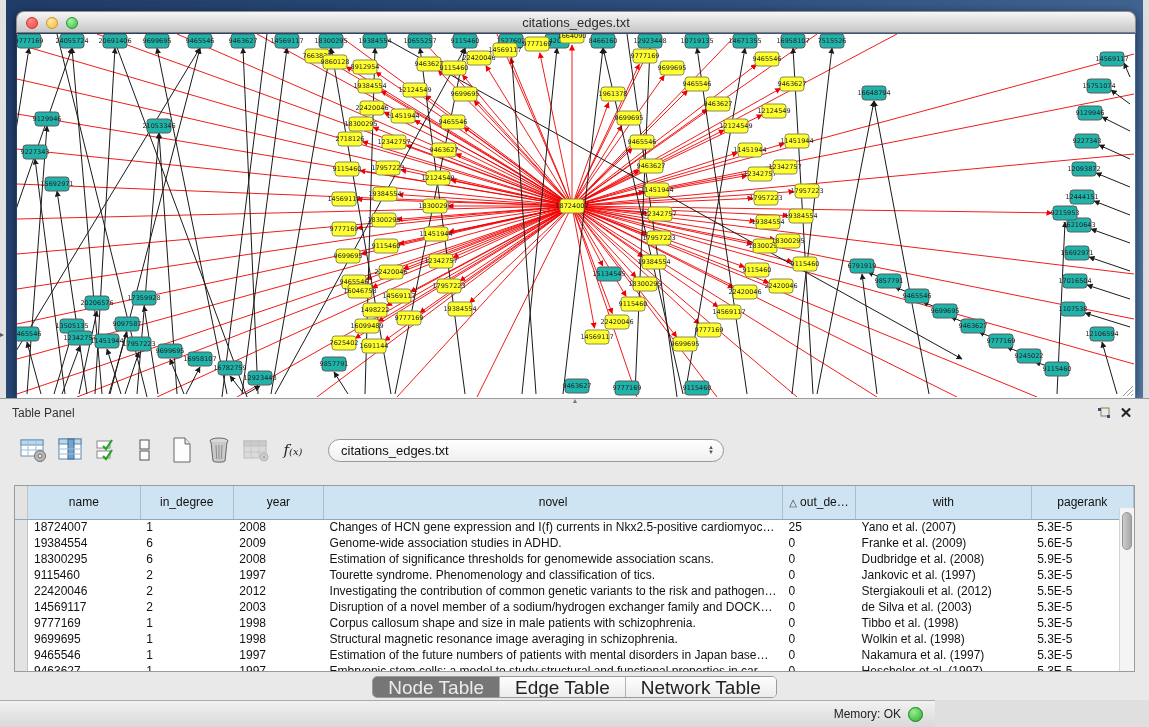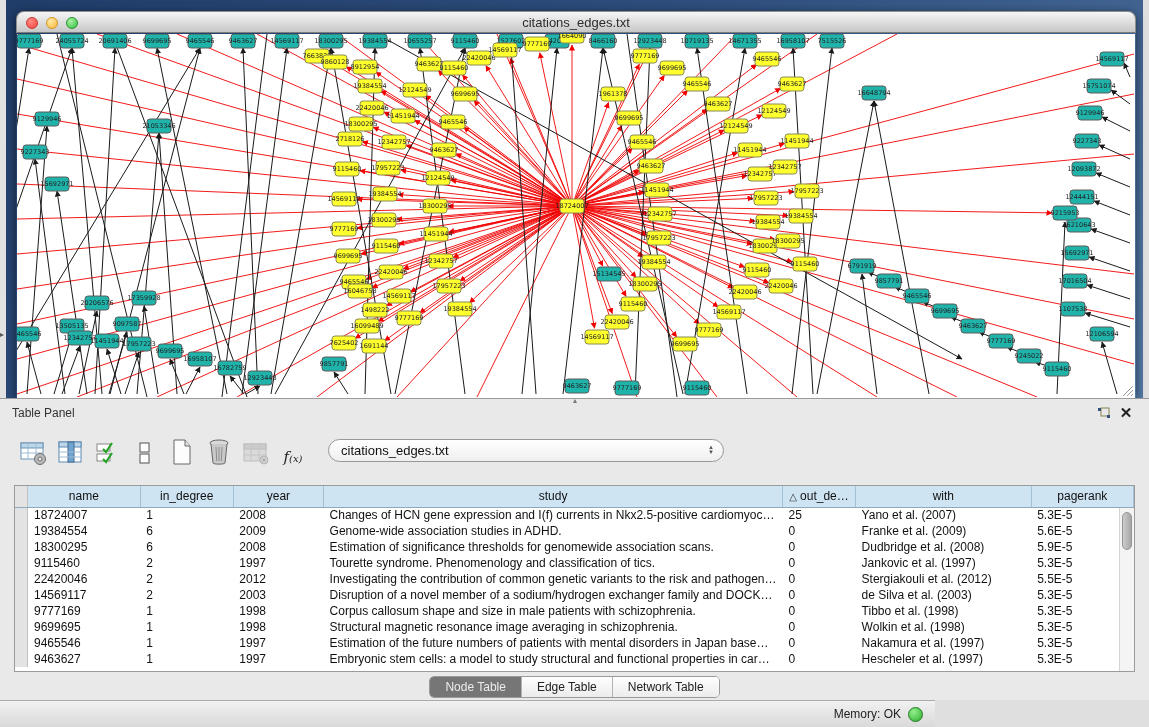--- a/index.html
+++ b/index.html
@@ -29,43 +29,43 @@
   .table-panel { position:absolute; left:0; top:398px; width:1149px; height:302px;
     background:#e9e9e9; border-top:1px solid #9b9b9b; }
   .splitter { position:absolute; left:569px; top:-1px; width:12px; height:5px;
     color:#7a7a7a; font-size:7px; line-height:5px; text-align:center; }
   .panel-header { height:28px; display:flex; align-items:center; padding:12px 12px;
     font-size:12px; color:#333; }
   .panel-header .spacer { flex:1; }
   .ph-btn { width:22px; height:18px; display:flex; align-items:center; justify-content:center; cursor:default; }
   .ph-close { font-size:15px; font-weight:bold; color:#222; }
   .toolbar { height:46px; display:flex; align-items:center; padding-left:18px; }
-  .icon-btn { width:32px; height:32px; display:flex; align-items:flex-end; justify-content:center; margin-right:5px; }
+  .icon-btn { width:32px; height:32px; display:flex; align-items:center; justify-content:center; margin-right:5px; }
   .fx { font-family:"DejaVu Serif",serif; font-style:italic; font-size:15px; color:#222; }
   .fx small { font-size:10px; }
   .table-select { width:396px; height:23px; margin-left:14px;
     background:linear-gradient(#ffffff,#efefef); border:1px solid #989898; border-radius:12px;
     display:flex; align-items:center; justify-content:space-between; padding:0 9px 0 12px; font-size:13px; color:#111; }
   .spin { display:flex; flex-direction:column; line-height:5px; font-size:6px; color:#555; }
 
   .table-wrap { position:absolute; left:14px; right:14px; top:86px; height:187px;
     background:#fff; border:1px solid #9b9b9b; overflow:hidden; }
   table { border-collapse:collapse; table-layout:fixed; font-size:12px; color:#111; }
   th { background:#cfe4f2; border-right:1px solid #a3c0d4; border-bottom:1px solid #8fa9bc;
-    height:21px; font-weight:normal; text-align:center; overflow:hidden; white-space:nowrap; }
+    height:33px; font-weight:normal; text-align:center; overflow:hidden; white-space:nowrap; }
   th.gutter, td.gutter { background:#e3e3e3; border-right:1px solid #c2c2c2; }
   td { height:16px; padding:0 6px; white-space:nowrap; overflow:hidden; text-overflow:ellipsis; }
   .sort-glyph { font-size:10px; margin-right:3px; color:#333; }
   .vscroll { position:absolute; right:0; top:22px; bottom:0; width:15px; background:#f4f4f4; border-left:1px solid #d4d4d4; }
   .vthumb { position:absolute; top:4px; left:2px; width:10px; height:38px;
     background:linear-gradient(90deg,#cdcdcd,#a6a6a6); border:1px solid #949494; border-radius:6px; }
 
   .tabs-row { position:absolute; left:0; right:0; top:277px; height:25px; display:flex; justify-content:center; }
   .tabs { display:flex; border:1px solid #9a9a9a; border-radius:5px; overflow:hidden; height:22px; background:#fff; }
-  .tab { padding:2px 15px; font-size:12px; line-height:17px; border-right:1px solid #b3b3b3;
+  .tab { padding:2px 15px; font-size:19px; line-height:17px; border-right:1px solid #b3b3b3;
     background:linear-gradient(#fefefe,#ececec); color:#222; }
   .tab:last-child { border-right:none;text-align:center; }
   .tab.selected { background:#767676; color:#ececec; }
 
   .status-bar { position:absolute; left:0; top:700px; width:935px; height:27px;
     background:linear-gradient(#f1f1f1,#d9d9d9); border-top:1px solid #ababab;
     display:flex; align-items:center; justify-content:flex-end; padding-right:12px; gap:7px;
     font-size:12px; color:#222; }
   .mem-dot { width:15px; height:15px; border-radius:50%;
     background:radial-gradient(circle at 35% 30%,#93ef8e,#2fae2f); border:1px solid #1e7a1e; }
@@ -959,21 +959,21 @@
           <col style="width: 74px;">
           <col style="width: 178px;">
           <col style="width: 106px;">
         </colgroup>
         <thead>
           <tr>
             <th class="gutter"></th>
             <th>name</th>
             <th>in_degree</th>
             <th>year</th>
-            <th>study</th>
+            <th>novel</th>
             <th><span class="sort-glyph">△</span>out_de…</th>
             <th>with</th>
             <th>pagerank</th>
           </tr>
         </thead>
         <tbody>
           <tr>
             <td class="gutter"></td>
             <td>18724007</td>
             <td>1</td>

